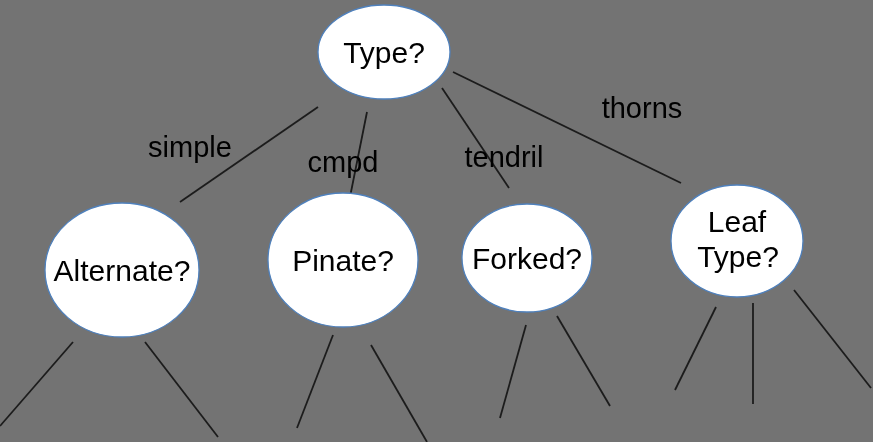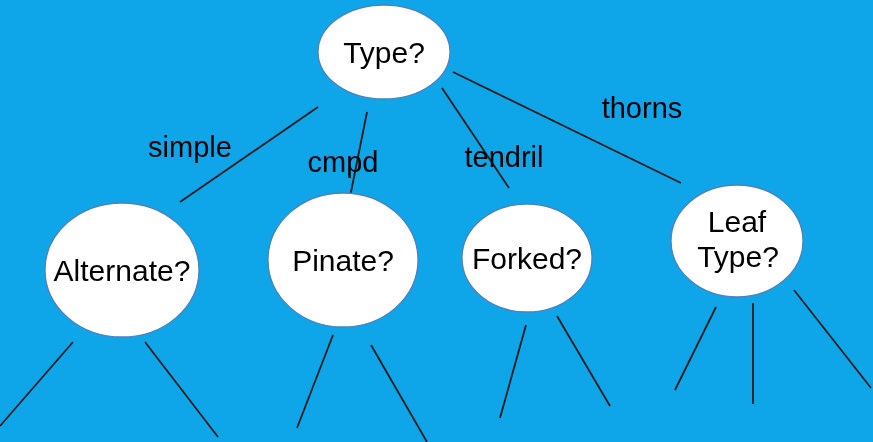--- a/index.html
+++ b/index.html
@@ -4,21 +4,21 @@
 <style>
   html, body {
     margin: 0;
     padding: 0;
     background: #ffffff;
   }
   #stage {
     position: relative;
     width: 873px;
     height: 442px;
-    background: #0ea5e9;
+    background: #737373;
     overflow: hidden;
     font-family: "Liberation Sans", sans-serif;
   }
   svg { display: block; }
   .node-ellipse {
     fill: #ffffff;
     stroke-width: 1.3px;
   }
   .connector {
     stroke-width: 1.8px;

